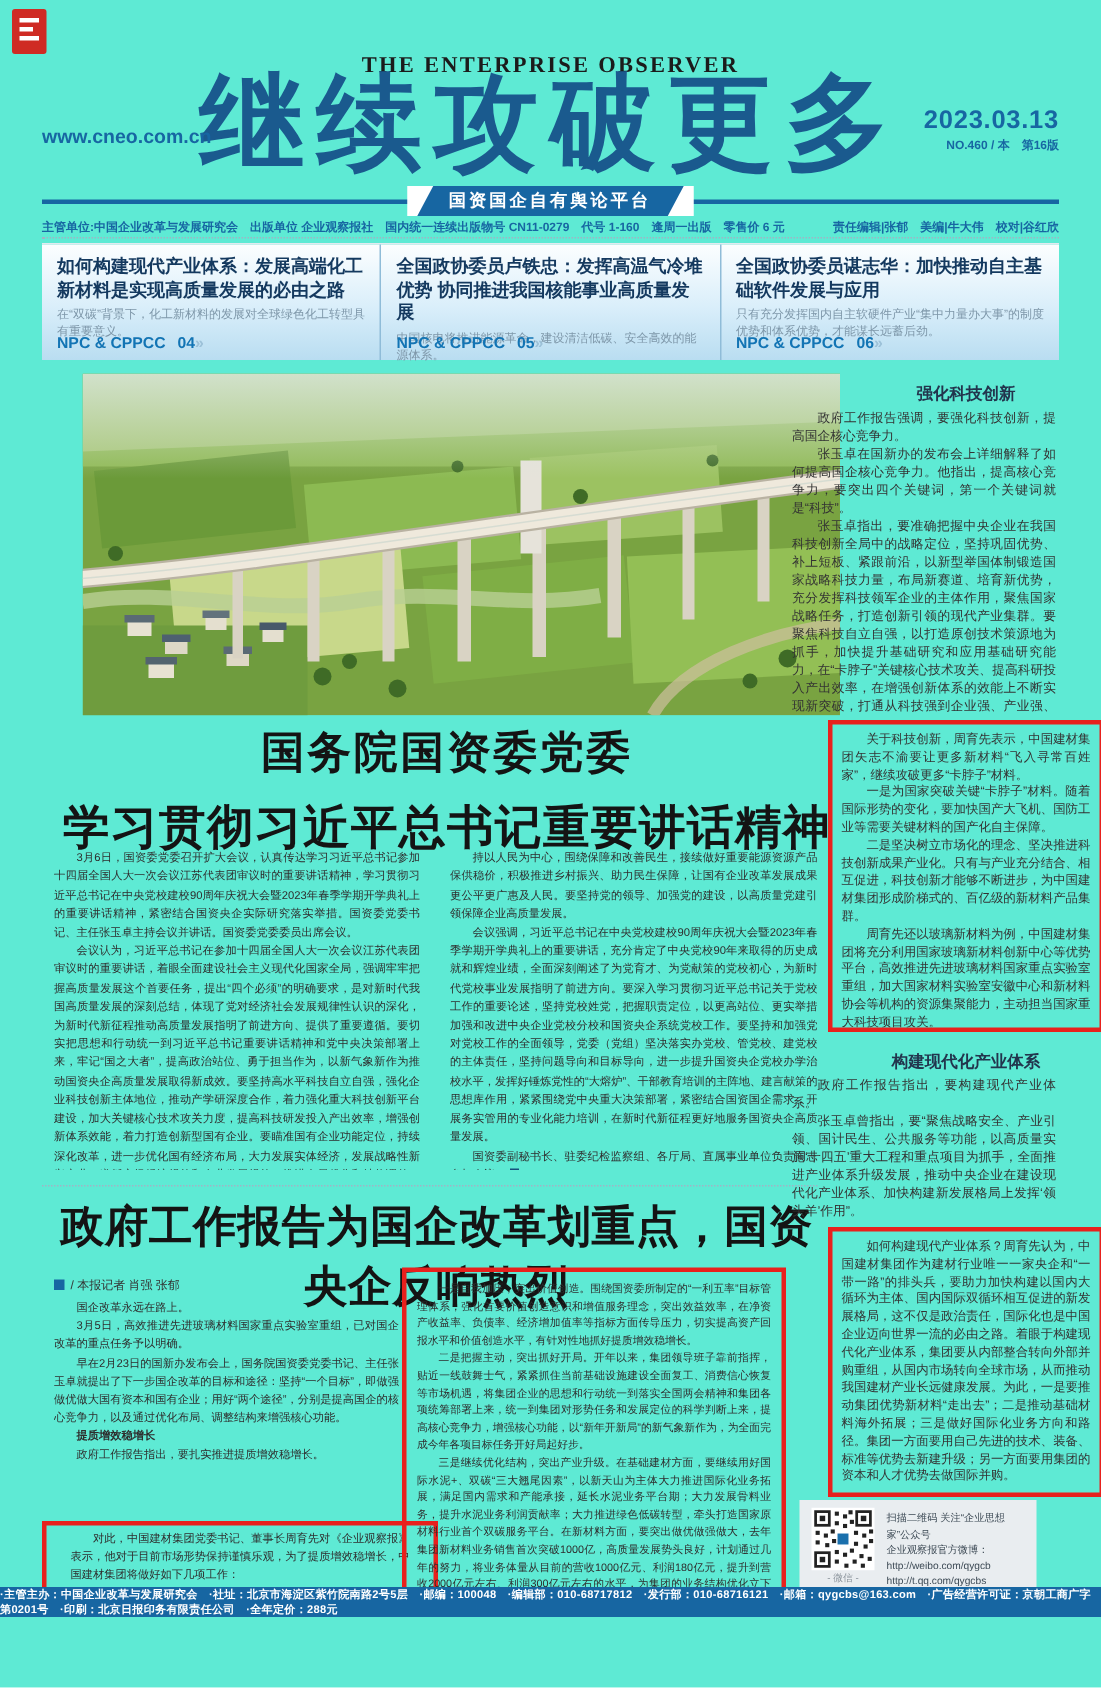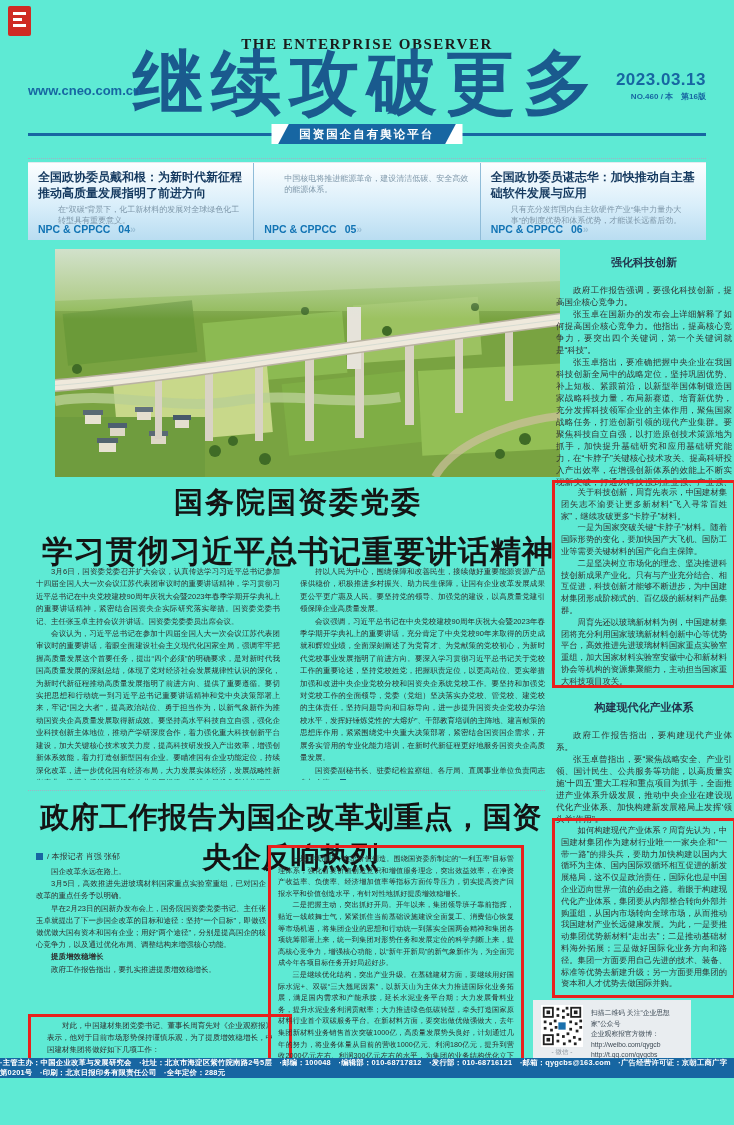--- a/index.html
+++ b/index.html
@@ -27,21 +27,21 @@
                      font-size:11.5px;line-height:19px;letter-spacing:2px;}
   .info-row{position:absolute;left:28px;right:28px;top:146px;display:flex;justify-content:space-between;
             font-size:8px;font-weight:bold;color:#1766a2;}
   .dotsep{position:absolute;left:28px;right:28px;border-top:1px dotted #9fb4c4;}
   
   .teasers{position:absolute;left:28px;right:28px;top:162px;height:77px;display:flex;
            background:linear-gradient(#fcfeff,#d9eefa 55%,#b9ddf1);border-top:1px solid #e2eaf0;}
   .teaser{flex:1;padding:7px 10px 4px;position:relative;}
   .teaser + .teaser{border-left:1px solid #8fbcd8;}
   .t-title{font-size:12px;font-weight:bold;color:#14395f;line-height:1.3;}
-  .t-sum{font-size:8px;color:#7e97a9;margin-top:3px;line-height:1.4;margin-left:20px;}
+  .t-sum{font-size:8px;color:#7e97a9;margin-top:3px;line-height:1.4;}
   .t-tag{position:absolute;left:10px;bottom:5px;font-size:10.5px;font-weight:bold;color:#1274b4;}
   .t-page{margin-left:8px;}
   .t-arrow{color:#9cc1d8;font-weight:bold;}
   
   .photo{position:absolute;left:55px;top:249px;width:505px;height:228px;overflow:hidden;}
   
   .lead-hl{position:absolute;left:36px;top:486px;width:524px;text-align:center;
            font-family:"Liberation Serif",serif;font-weight:bold;color:#141414;}
   .lead-hl .l1{font-size:29px;line-height:32px;letter-spacing:2px;}
   .lead-hl .l2{font-size:31px;line-height:34px;letter-spacing:1px;margin-top:17px;}
@@ -58,21 +58,21 @@
   .a2-c1{position:absolute;left:36px;top:866px;width:230px;height:146px;overflow:hidden;}
   .a2-c1 p,.rb p{margin:0;font-size:7.5px;line-height:12.2px;text-align:justify;text-indent:2em;color:#2e2e2e;}
   .a2-sub{text-align:center;color:#33536e;font-weight:bold;font-size:10.5px;margin:7px 0 5px;text-indent:0;}
   .rb{border:3px solid #e8211d;overflow:hidden;position:absolute;background:#fff0;}
   .rb3{left:28px;top:1014px;width:226px;height:44px;padding:3px 16px;}
   .rb2{left:268px;top:845px;width:236px;height:212px;padding:5px 7px;}
   .rb2 p{font-size:7.2px;line-height:11.6px;}
   
   .sb-title{position:absolute;left:556px;width:176px;text-align:center;font-weight:bold;
             font-size:11px;color:#22354d;}
-  .sb-text{position:absolute;left:556px;width:176px;overflow:hidden;margin-top:12px;}
+  .sb-text{position:absolute;left:528px;width:176px;overflow:hidden;}
   .sb-text p,.rb1 p,.rb4 p{margin:0;font-size:8.5px;line-height:12px;text-align:justify;text-indent:2em;color:#333;}
   .rb1{left:552px;top:480px;width:166px;height:194px;padding:4px 6px;}
   .rb4{left:552px;top:818px;width:166px;height:166px;padding:4px 6px;}
   .rb1 p,.rb4 p{font-size:8.3px;line-height:11.8px;}
   
   .qr{position:absolute;left:533px;top:1000px;width:158px;height:62px;background:#e9edf0;
       display:flex;padding:5px 6px;box-sizing:border-box;}
   .qr-left{display:flex;flex-direction:column;align-items:center;}
   .qr-wechat{font-size:6.5px;color:#8a939b;margin-top:1px;}
   .qr-caption{margin-left:6px;font-size:6.8px;color:#3d4a55;line-height:1.55;padding-top:3px;}
@@ -96,29 +96,34 @@
   <div class="dateblock">
     <div class="date">2023.03.13</div>
     <div class="issue">NO.460 / 本　第16版</div>
   </div>
   <div class="ribbon-wrap">
     <div class="ribbon-line"></div>
     <div class="ribbon">
         <div class="ribbon-inner"><span>国资国企自有舆论平台</span></div>
       </div>
   </div>
+  <div class="info-row">
+    <span>主管单位:中国企业改革与发展研究会　出版单位 企业观察报社　国内统一连续出版物号 CN11-0279　代号 1-160　逢周一出版　零售价 6 元</span>
+    <span>责任编辑|张郁　美编|牛大伟　校对|谷红欣</span>
+  </div>
   <div class="dotsep" style="top:158px"></div>
 
   <div class="teasers">
     <div class="teaser">
-      <div class="t-title">全国政协委员戴和根：为新时代新征程推动高质量发展指明了前进方向</div>
+      <div class="t-title">如何构建现代产业体系：发展高端化工新材料是实现高质量发展的必由之路</div>
       <div class="t-sum">在“双碳”背景下，化工新材料的发展对全球绿色化工转型具有重要意义。</div>
       <div class="t-tag"><span>NPC &amp; CPPCC</span><span class="t-page">04</span><span class="t-arrow">»</span></div>
     </div>
     <div class="teaser">
+      <div class="t-title">全国政协委员卢铁忠：发挥高温气冷堆优势 协同推进我国核能事业高质量发展</div>
       <div class="t-sum">中国核电将推进能源革命，建设清洁低碳、安全高效的能源体系。</div>
       <div class="t-tag"><span>NPC &amp; CPPCC</span><span class="t-page">05</span><span class="t-arrow">»</span></div>
     </div>
     <div class="teaser">
       <div class="t-title">全国政协委员谌志华：加快推动自主基础软件发展与应用</div>
       <div class="t-sum">只有充分发挥国内自主软硬件产业“集中力量办大事”的制度优势和体系优势，才能谋长远蓄后劲。</div>
       <div class="t-tag"><span>NPC &amp; CPPCC</span><span class="t-page">06</span><span class="t-arrow">»</span></div>
     </div>
   </div>
 

